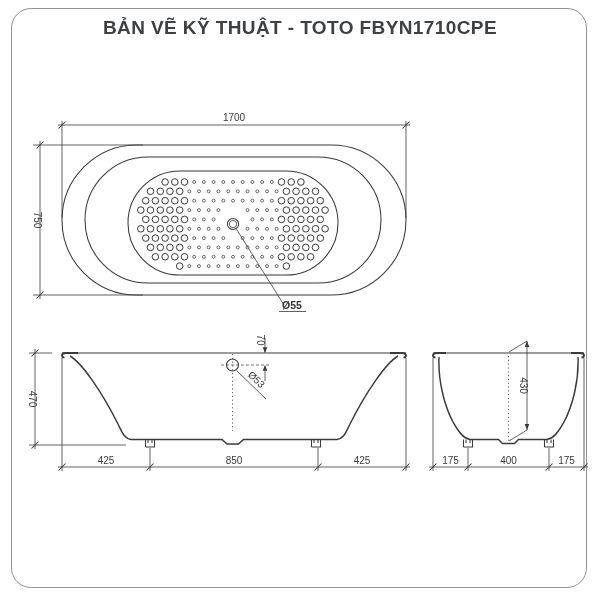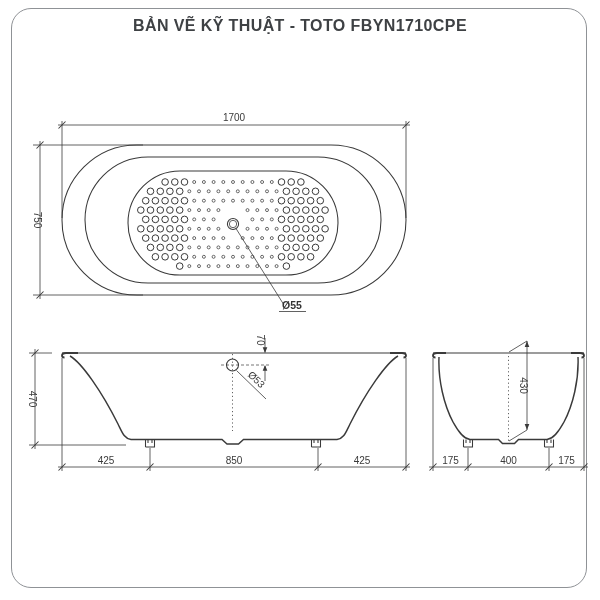--- a/index.html
+++ b/index.html
@@ -1,21 +1,21 @@
 <!DOCTYPE html>
 <html><head>
 <meta charset="utf-8">
 <style>
   html,body{margin:0;padding:0;background:#ffffff;}
   .stage{position:relative;width:600px;height:600px;background:#ffffff;overflow:hidden;
          font-family:"Liberation Sans",sans-serif;}
   .page-border{position:absolute;left:11px;top:8px;width:576px;height:580px;
          border:1.4px solid #8f9296;border-radius:20px;box-sizing:border-box;}
   .title{position:absolute;left:0;top:17px;width:100%;text-align:center;
-         font-size:16px;font-weight:bold;letter-spacing:.4px;color:#3e4144;}
+         font-size:19px;font-weight:bold;letter-spacing:.4px;color:#3e4144;}
   svg{position:absolute;left:0;top:0;}
   .ln{stroke:#3a3a3a;fill:none;}
   .w08{stroke-width:.8;} .w10{stroke-width:1.05;} .w14{stroke-width:1.45;} .w18{stroke-width:1.8;}
   .dim{font-size:10px;fill:#3a3a3a;}
   .dimb{font-size:10.5px;font-weight:bold;fill:#333333;}
   .arrow{fill:#3a3a3a;stroke:none;}
   .dotted{stroke-dasharray:1.2 2.6;stroke-width:.8;}
   .dashed{stroke-dasharray:3 2;stroke-width:.7;}
 </style>
 </head>

